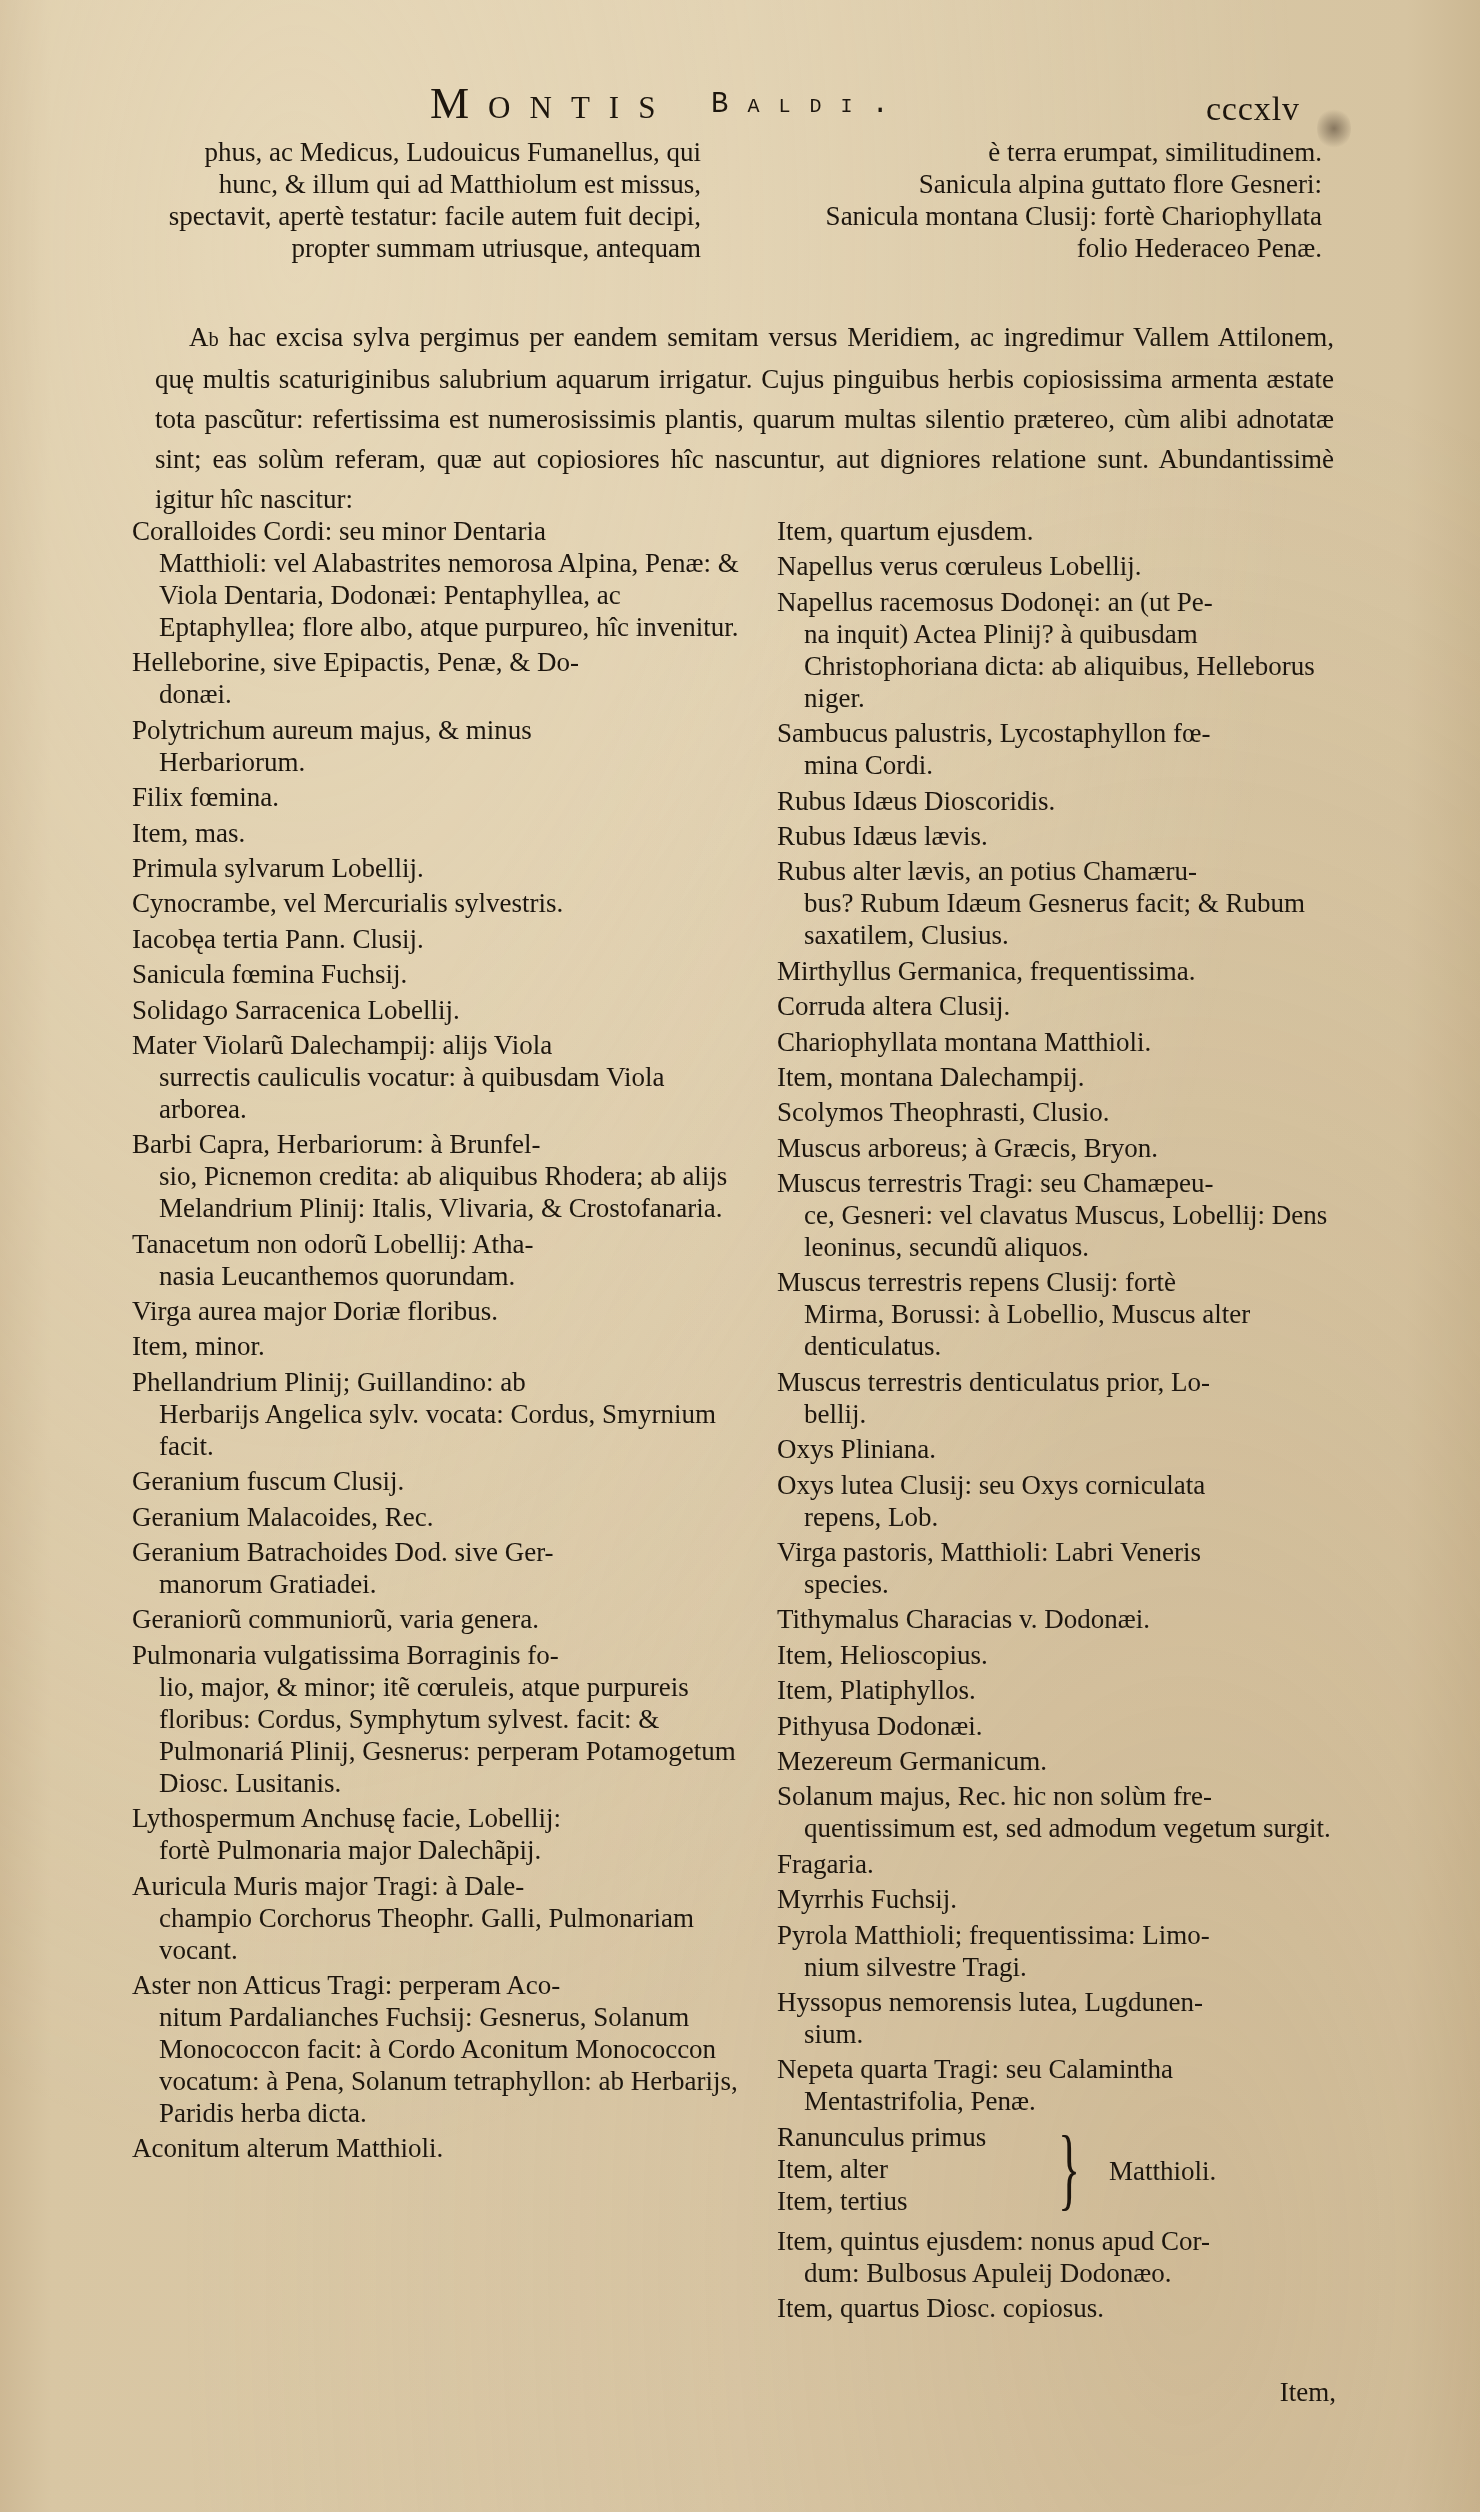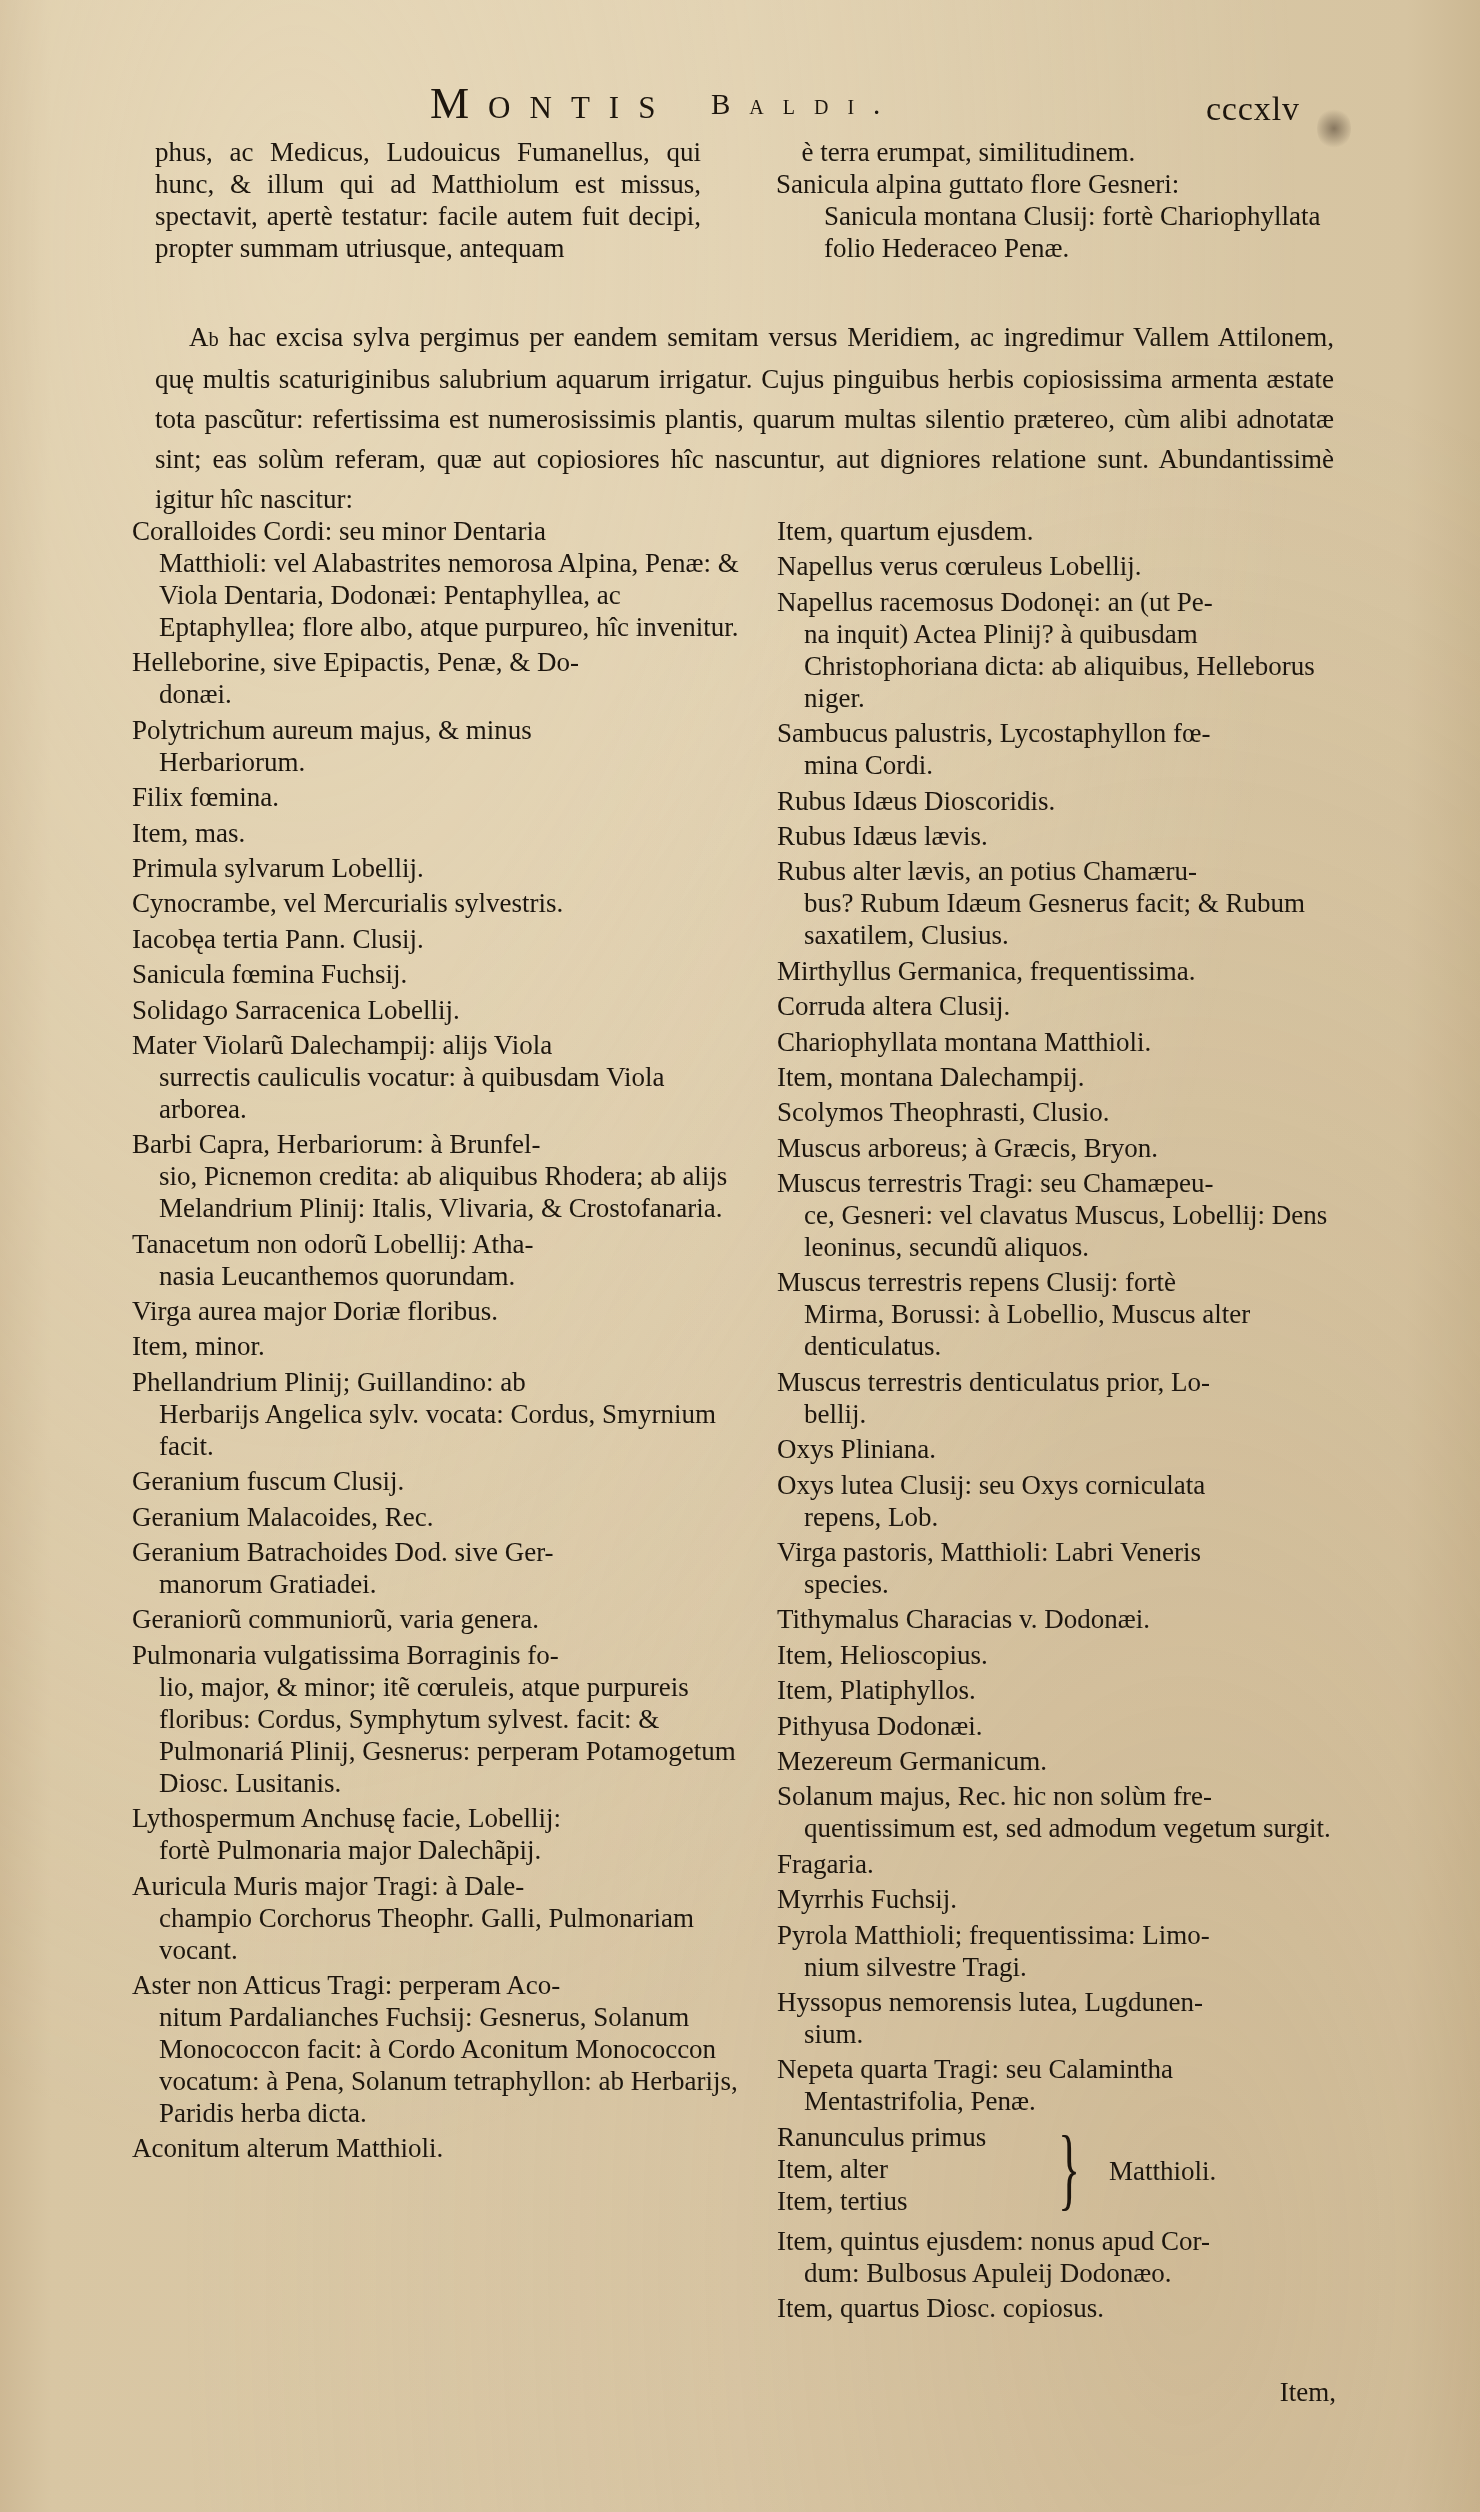--- a/index.html
+++ b/index.html
@@ -12,25 +12,25 @@
       linear-gradient(90deg, #cdb894 0px, #d8c6a3 51px, #dccbaa 50%, #d6c4a1 95%, #cbb792 100%);
     font-family: "Liberation Serif", "DejaVu Serif", serif;
     color: #1d160e;
     position: relative;
   }
   .page { position: absolute; left: 0; top: 0; width: 1481px; height: 1904px; }
   .running-head {
     position: absolute; top: 78px; left: 430px; width: 887px; height: 68px;
   }
   .rh-title-1 { position: absolute; left: 0; top: 0; font-size: 44px; letter-spacing: 19px; font-variant: small-caps; }
-  .rh-title-2 { position: absolute; left: 281px; top: 10.2px; font-size: 29px; letter-spacing: 19px; font-variant: small-caps; }
+  .rh-title-2 { position: absolute; left: 281px; top: 10.2px; font-size: 29px; letter-spacing: 19px; font-variant: small-caps; font-family: Liberation Mono, monospace; }
   .rh-folio { position: absolute; right: 17px; top: 12px; font-size: 34px; letter-spacing: 0.9px; }
 
   .col { position: absolute; font-size: 27px; line-height: 32px; }
-  .col p { margin: 0; }
+  .col p { margin: 0; text-align: right; }
   .top-left { left: 155px; top: 136px; width: 546px; text-align: justify; }
   .top-right { left: 776px; top: 136px; width: 546px; }
   .indent { padding-left: 25.6px; }
   .entry { margin: 0 0 3.4px 0; }
   .entry .cont { display: block; padding-left: 27px; }
 
   .para {
     position: absolute; left: 155px; top: 317px; width: 1179px;
     font-size: 27px; line-height: 40px; text-align: justify;
   }

